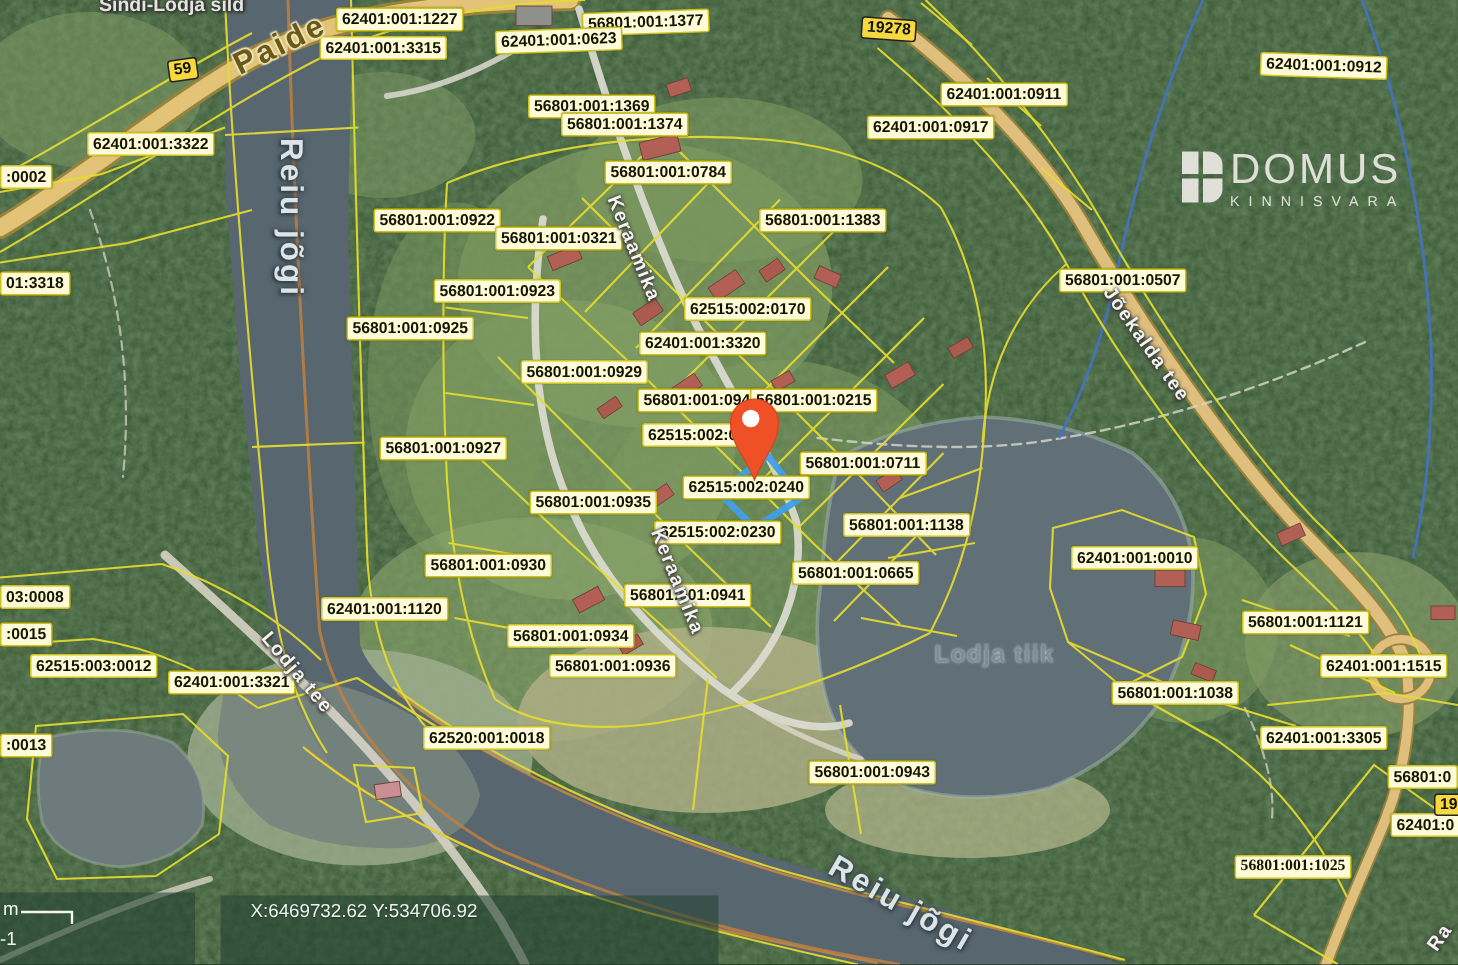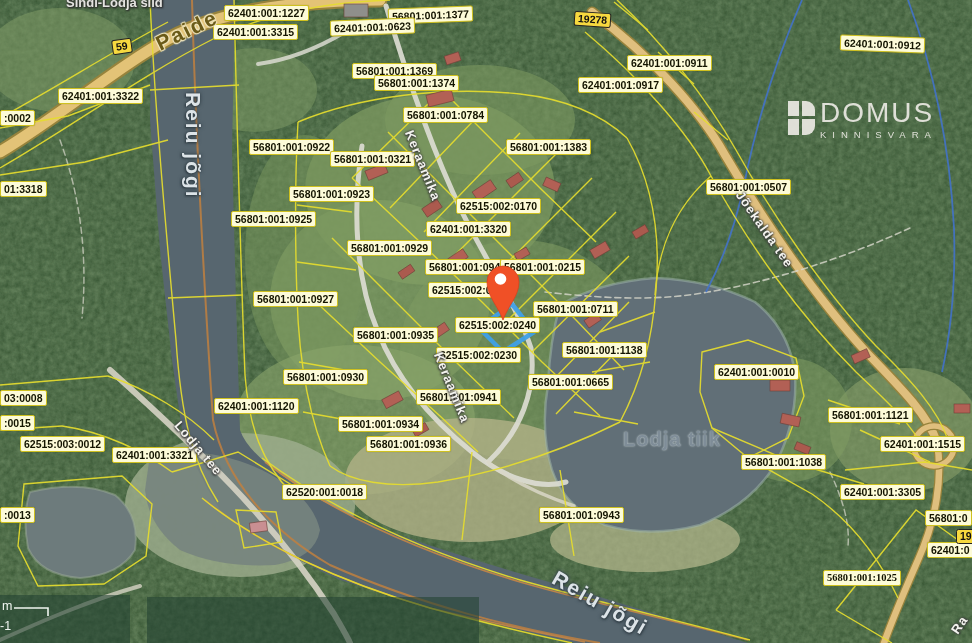--- a/index.html
+++ b/index.html
@@ -10,21 +10,21 @@
        padding:0 3px;font-size:10.5px;font-weight:700;color:#141400;line-height:14px;
        white-space:nowrap;box-shadow:0 0 1px rgba(90,80,0,.5);}
   .badge{position:absolute;background:#f7d93f;border:1.6px solid #222;border-radius:2.5px;
        padding:0 3px;font-size:10.5px;font-weight:700;color:#111;line-height:13px;white-space:nowrap;}
   .pl{position:absolute;white-space:nowrap;transform-origin:left top;font-weight:700;}
   .pl.place{color:#e4e4e0;font-size:13px;text-shadow:0 0 2px #333,0 0 3px #333,1px 1px 2px #222;}
   .pl.road-name{color:#6a5a18;font-size:21px;letter-spacing:2px;
        text-shadow:-1px -1px 1px #efe5bd,1px 1px 1px #efe5bd,-1px 1px 1px #efe5bd,1px -1px 1px #efe5bd;}
   .pl.street{color:#f4f4ef;font-size:13px;letter-spacing:1px;text-shadow:0 0 2px #444,0 0 3px #444,1px 1px 2px #333;}
   .pl.water-big{color:#dde4e8;font-size:21px;letter-spacing:2px;text-shadow:0 0 3px #39474f,0 0 4px #39474f,1px 1px 2px #2e3a41;}
-  .pl.water-small{color:#7f8d98;font-size:20px;letter-spacing:1px;text-shadow:0 0 2px #d8e2e4;text-align:center;}
+  .pl.water-small{color:#7f8d98;font-size:16px;letter-spacing:1px;text-shadow:0 0 2px #d8e2e4;text-align:center;}
   .pl.attribution{color:#f1f1ec;font-size:14.5px;font-weight:400;text-shadow:0 0 2px #555,1px 1px 2px #444;}
   #logo{position:absolute;left:788px;top:99px;display:flex;align-items:flex-start;opacity:.92;}
   #logo .panes{position:relative;width:27px;height:34px;margin-right:5px;margin-top:2px;}
   #logo .panes div{position:absolute;background:#eceae4;}
   #logo .p1{left:0;top:0;width:11px;height:15px;}
   #logo .p2{left:0;top:18px;width:11px;height:16px;}
   #logo .p3{left:14px;top:0;width:13px;height:15px;border-top-right-radius:9px;}
   #logo .p4{left:14px;top:18px;width:13px;height:16px;border-bottom-right-radius:9px;}
   #logo .words{display:flex;flex-direction:column;}
   #logo .t1{color:#eceae4;font-size:28px;line-height:28px;letter-spacing:2px;font-weight:400;}
@@ -232,21 +232,21 @@
       <div class="lbl" style="left: 112px; top: 447px;">62401:001:3321</div>
       <div class="lbl" style="left: 741px; top: 454px;">56801:001:1038</div>
       <div class="lbl" style="left: 282px; top: 484px;">62520:001:0018</div>
       <div class="lbl" style="left: 840px; top: 484px;">62401:001:3305</div>
       <div class="lbl" style="left: 539px; top: 507px;">56801:001:0943</div>
       <div class="lbl" style="left: 823px; top: 570px; font-family: Liberation Serif, serif;">56801:001:1025</div>
       <div class="lbl" style="left: 0px; top: 110px;">:0002</div>
       <div class="lbl" style="left: 0px; top: 181px;">01:3318</div>
       <div class="lbl" style="left: 0px; top: 390px;">03:0008</div>
       <div class="lbl" style="left: 0px; top: 415px;">:0015</div>
-      <div class="lbl" style="left: 0px; top: 507px;">:0013</div>
+      <div class="lbl" style="left: 0px; top: 489px;">:0013</div>
       <div class="lbl" style="left: 925px; top: 510px;">56801:0</div>
       <div class="lbl" style="left: 927px; top: 542px;">62401:0</div>
     </div>
   <div id="road-badges">
       <div class="badge" style="left: 112px; top: 39px; transform: rotate(-8deg);">59</div>
       <div class="badge" style="left: 574px; top: 12px; transform: rotate(4deg);">19278</div>
       <div class="badge" style="left: 956px; top: 529px;">19</div>
     </div>
   <div id="place-labels">
       <div class="pl place" style="left: 66px; top: -5px;">Sindi-Lodja sild</div>
@@ -274,20 +274,21 @@
         <div class="p3"></div>
         <div class="p4"></div>
     </div>
     <div class="words">
       <span class="t1">DOMUS</span>
       <span class="t2">KINNISVARA</span>
     </div>
   </div>
 
   <div id="coords-panel" class="panel">
+    <div>X:6469732.62 Y:534706.92</div>
   </div>
 
   <div id="scale-panel" class="panel">
     <span class="u">m</span>
     <svg width="50" height="14">
       <path d="M6,3 L40,3 L40,11" stroke="#f0f5f0" stroke-width="1.6" fill="none"></path>
     </svg>
     <span class="v">-1</span>
   </div>
 

